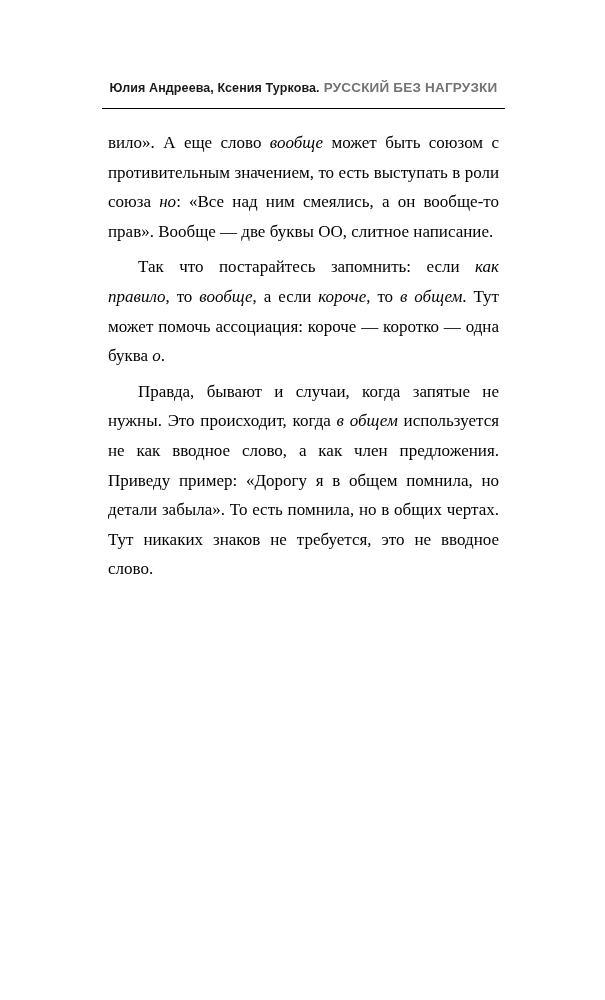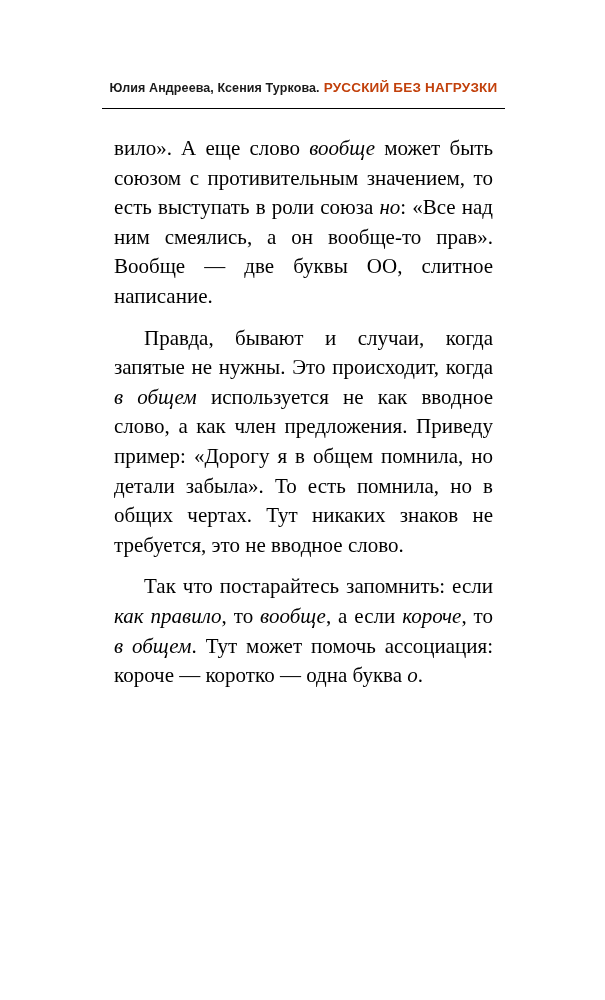--- a/index.html
+++ b/index.html
@@ -33,39 +33,39 @@
     font-size: 12.5px;
     font-weight: bold;
     letter-spacing: 0.1px;
     color: #1a1a1a;
   }
   .header-title {
     font-family: "Liberation Sans", sans-serif;
     font-size: 13.5px;
     font-weight: bold;
     letter-spacing: 0.2px;
-    color: #c2410c;
+    color: #737373;
   }
   .header-rule {
     position: absolute;
     left: 102px;
     top: 108px;
     width: 403px;
     height: 1px;
     background: #000000;
   }
   .body-text {
     position: absolute;
     left: 102px;
     top: 122px;
     width: 403px;
   }
   .body-text p {
-    margin: 12px;
-    font-size: 21px;
+    margin: 6px;
+    font-size: 17px;
     line-height: 29.6px;
     text-align: justify;
     text-justify: inter-word;
     hyphens: manual;
   }
   .body-text p.first {
     text-indent: 0;
   }
   .body-text p.indent {
     text-indent: 30px;
@@ -81,17 +81,17 @@
 
   <div class="header">
     <span class="header-authors">Юлия Андреева, Ксения Туркова.</span>
     <span class="header-title">РУССКИЙ БЕЗ НАГРУЗКИ</span>
   </div>
 
   <div class="header-rule"></div>
 
   <div class="body-text">
       <p class="first"><span>вило». А еще слово </span><i>вообще</i><span> может быть союзом с противительным значением, то есть выступать в роли союза </span><i>но</i><span>: «Все над ним смеялись, а он вообще-то прав». Вообще — две буквы ОО, слитное написание.</span></p>
+      <p class="indent"><span>Так что постарайтесь запомнить: если </span><i>как правило</i><span>, то </span><i>вообще</i><span>, а если </span><i>короче</i><span>, то </span><i>в общем</i><span>. Тут может помочь ассоциация: короче — коротко — одна буква </span><i>о</i><span>.</span></p>
       <p class="indent"><span>Правда, бывают и случаи, когда запятые не нужны. Это происходит, когда </span><i>в общем</i><span> используется не как вводное слово, а как член предложения. Приведу пример: «Дорогу я в общем помнила, но детали забыла». То есть помнила, но в общих чертах. Тут никаких знаков не требуется, это не вводное слово.</span></p>
-      <p class="indent"><span>Так что постарайтесь запомнить: если </span><i>как правило</i><span>, то </span><i>вообще</i><span>, а если </span><i>короче</i><span>, то </span><i>в общем</i><span>. Тут может помочь ассоциация: короче — коротко — одна буква </span><i>о</i><span>.</span></p>
     </div>
 
 </div>
 
 </body></html>

